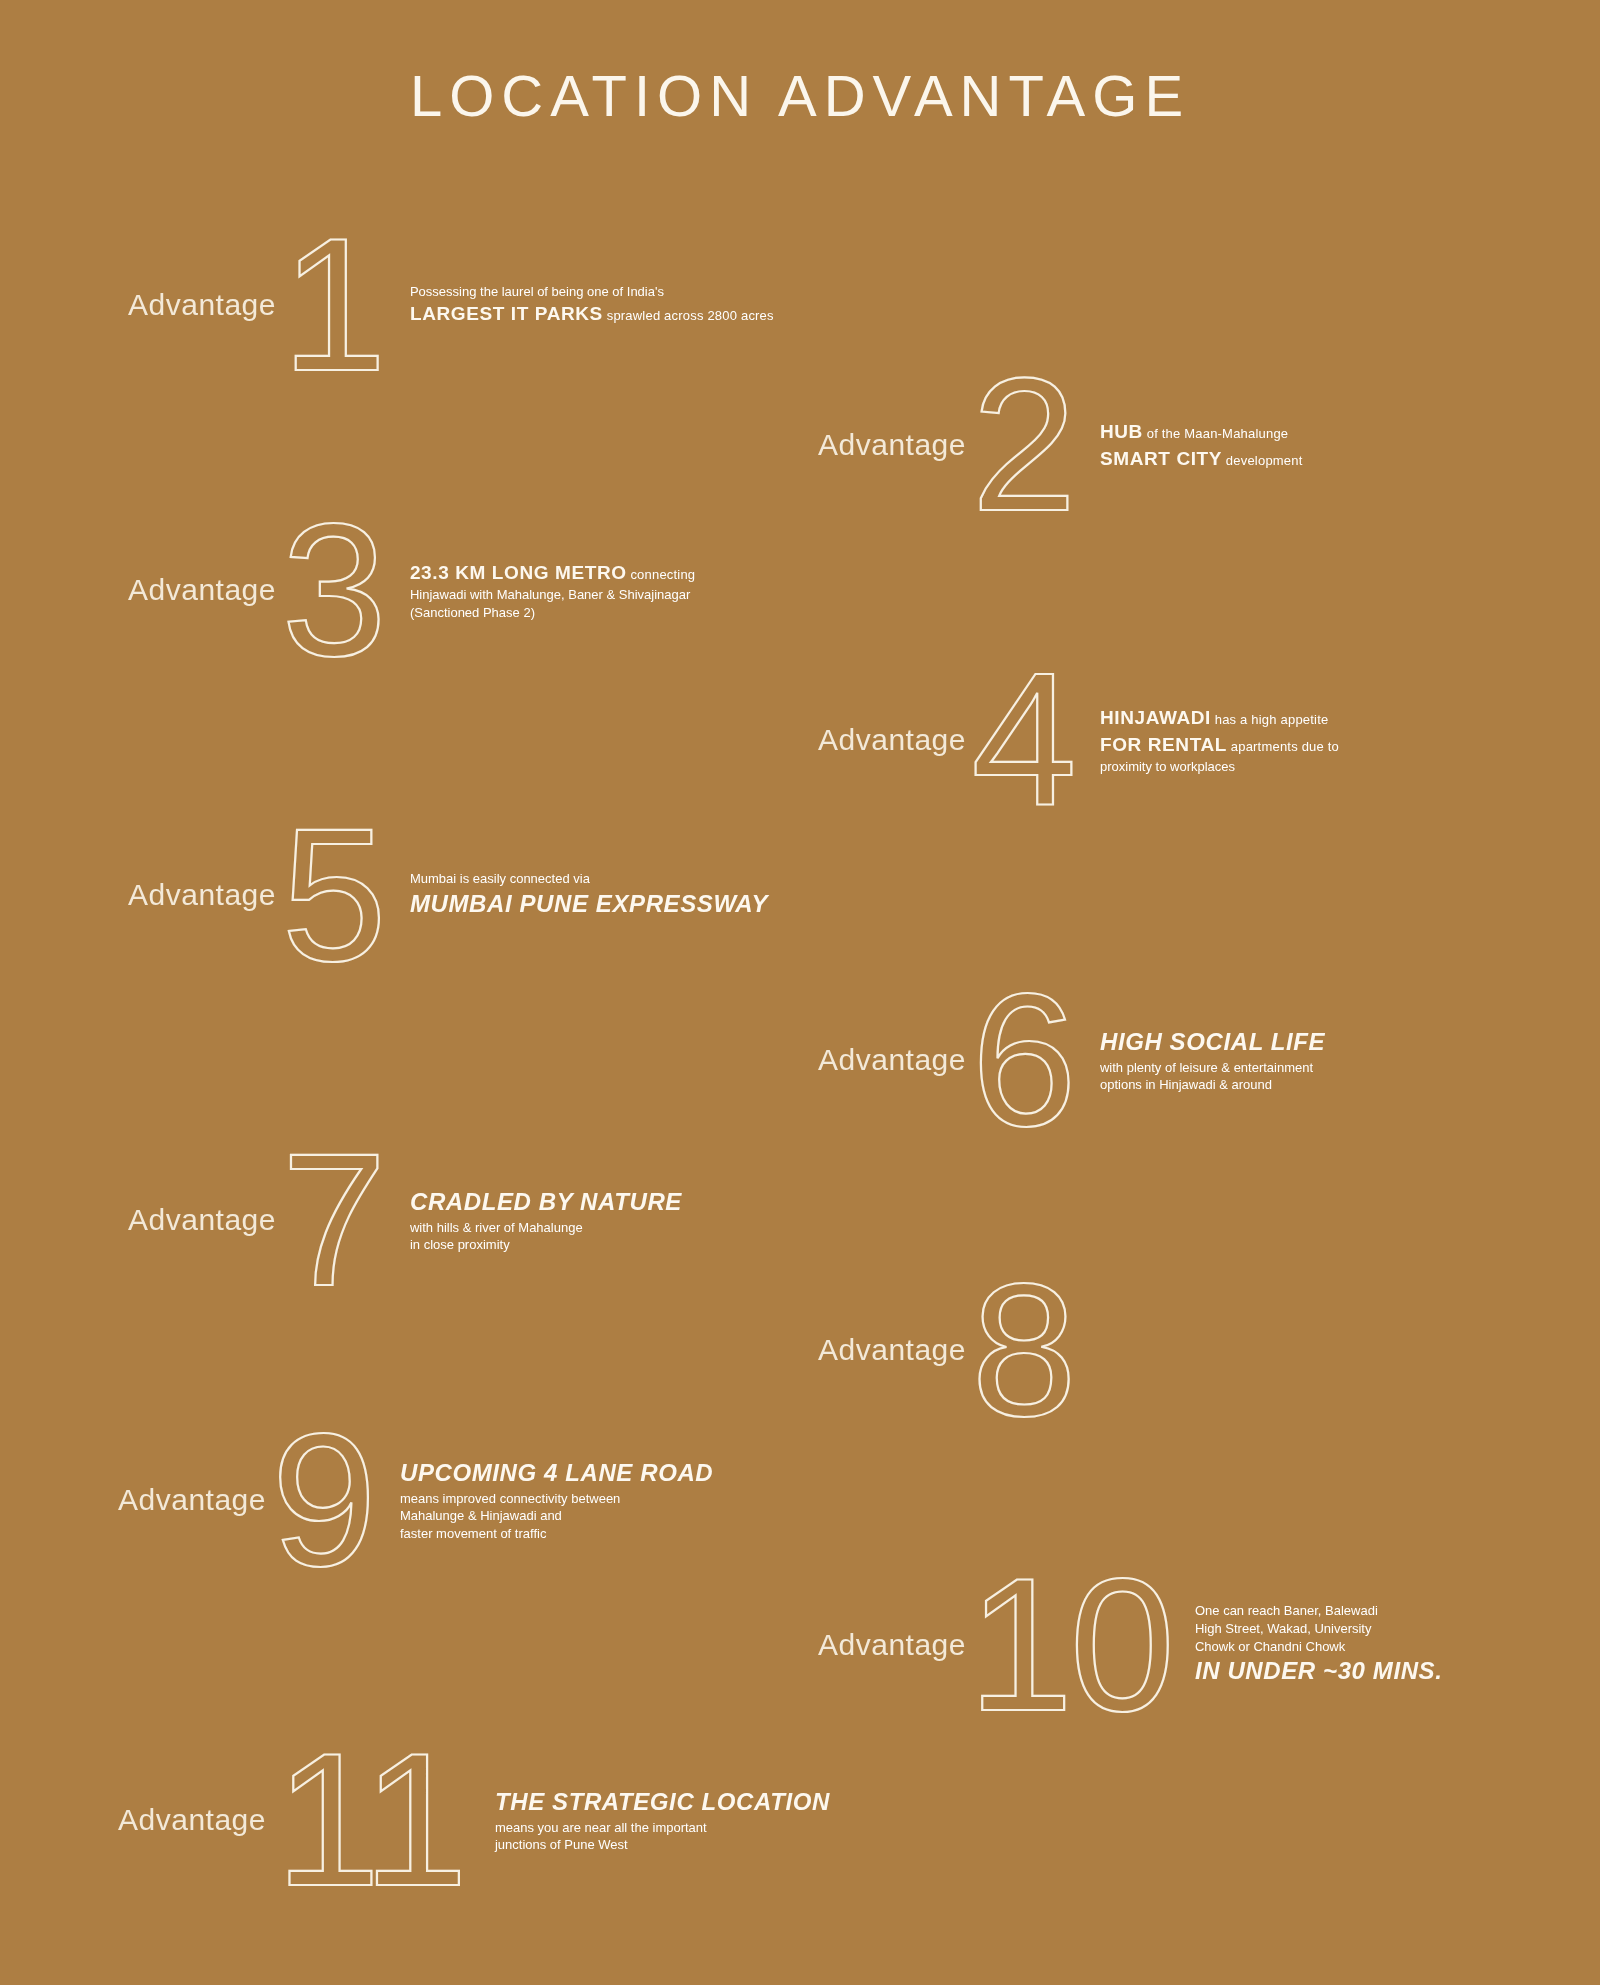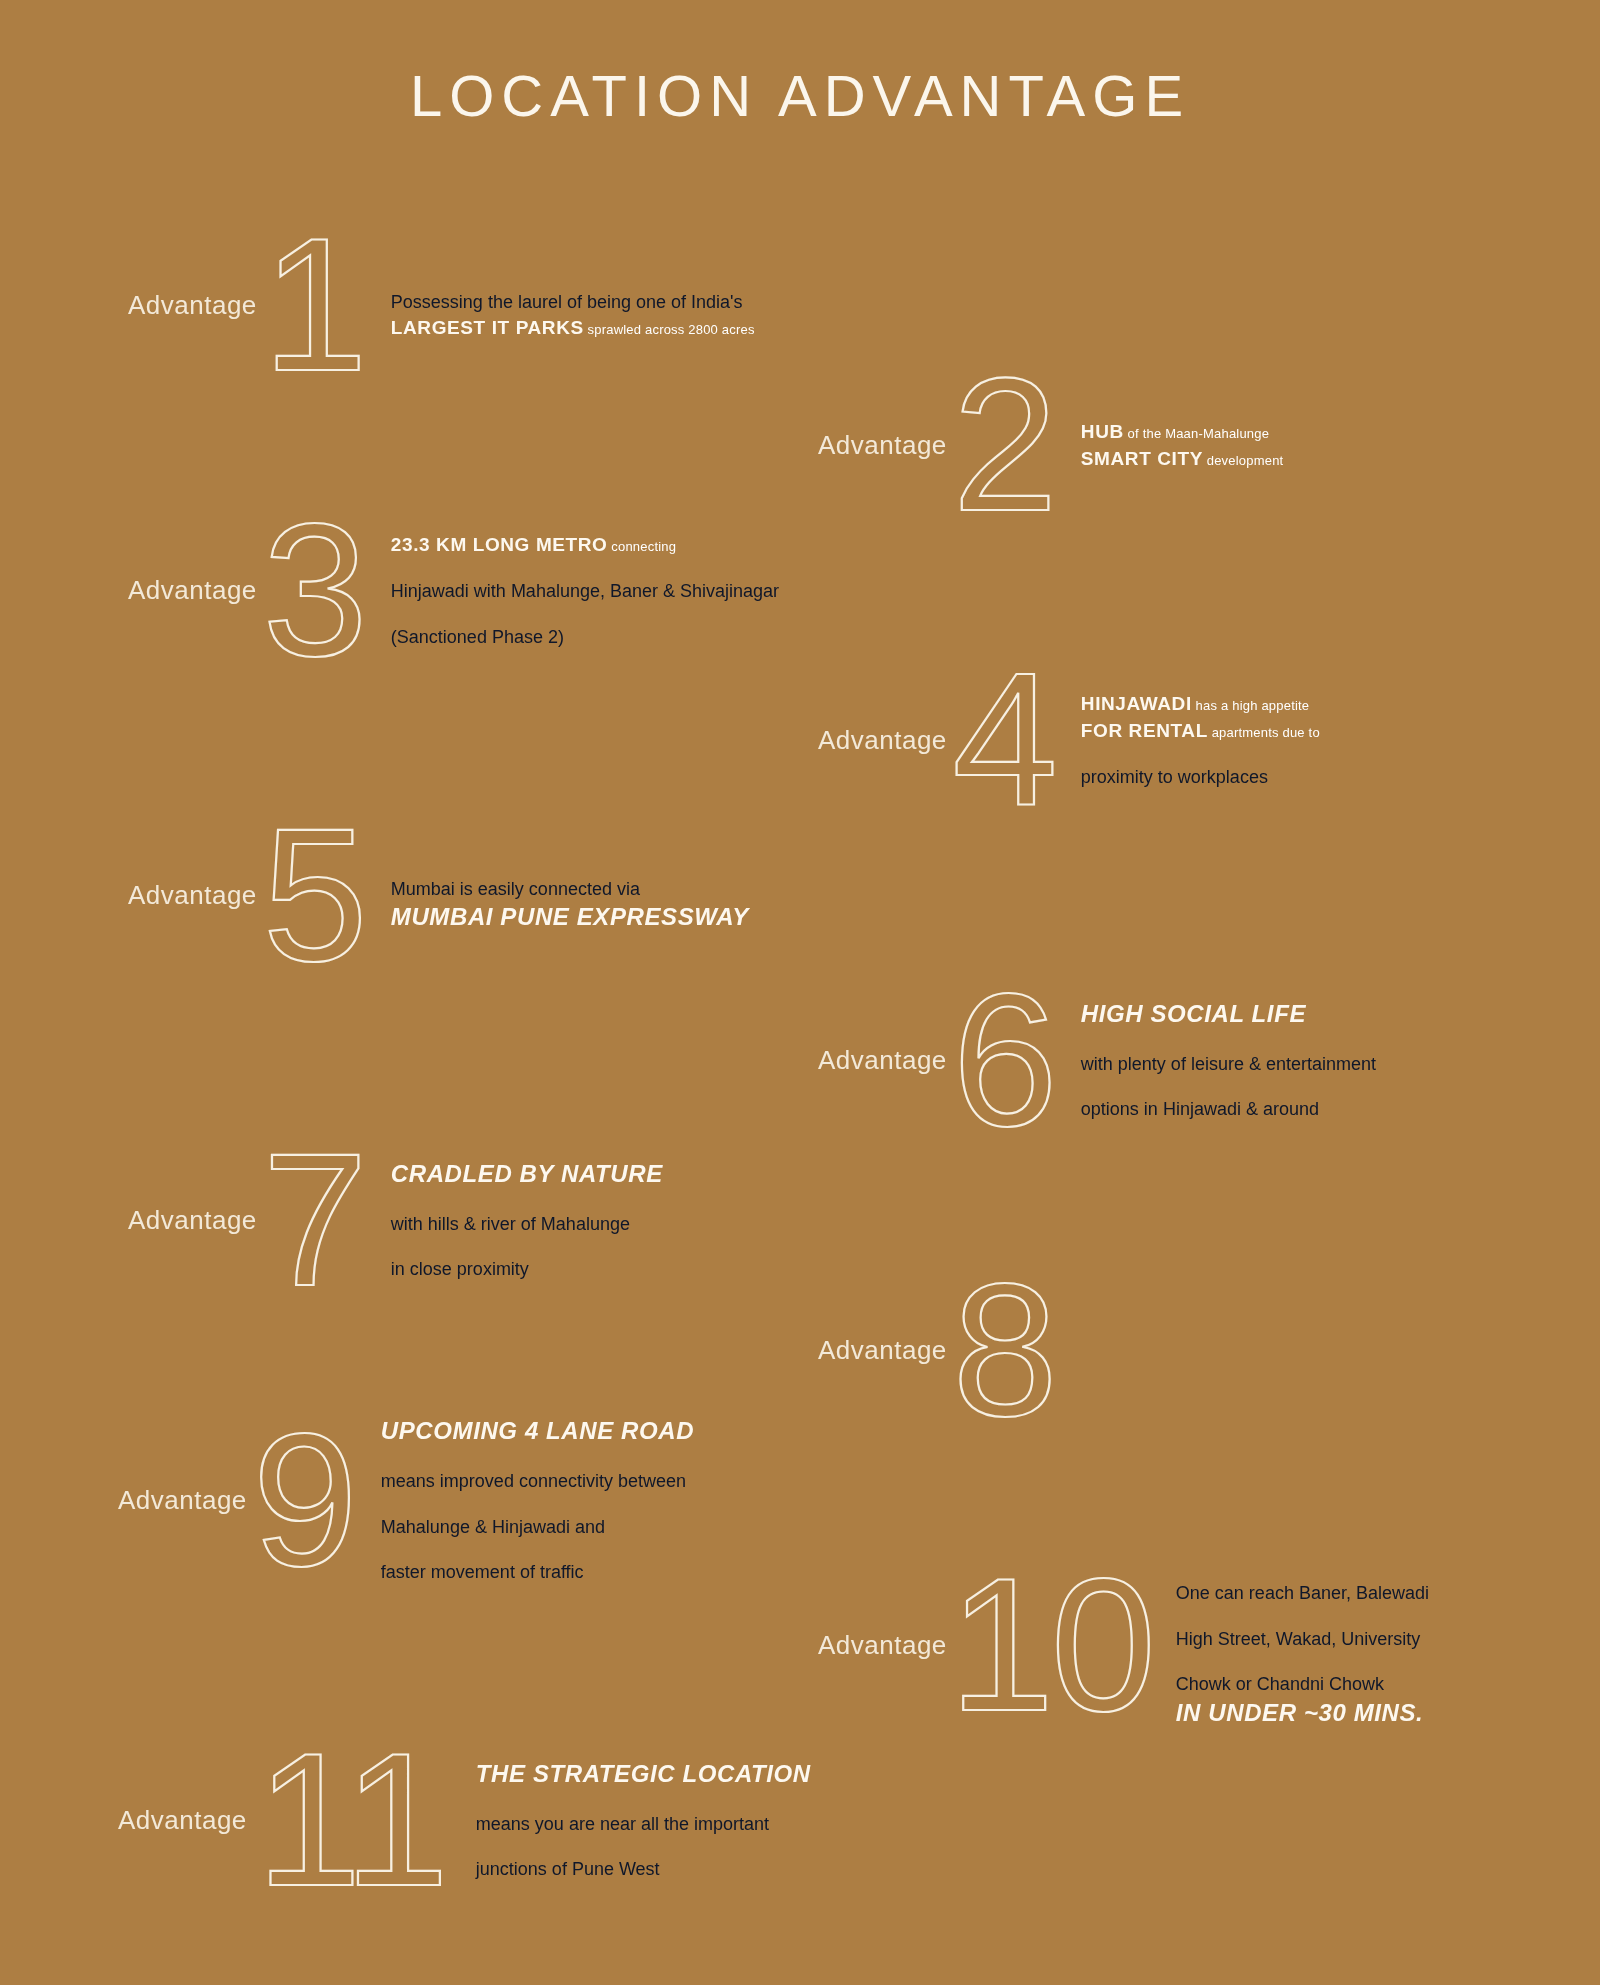--- a/index.html
+++ b/index.html
@@ -38,21 +38,21 @@
   }
 
   
   .adv {
     position: absolute;
     display: flex;
     align-items: center;
   }
 
   .adv-label {
-    font-size: 26px;
+    font-size: 30px;
     letter-spacing: 0.5px;
     color: #f3e9d8;
     font-weight: 400;
     white-space: nowrap;
     align-self: center;
     font-family: "Liberation Sans", sans-serif;
   }
 
   .numeral {
     position: relative;
@@ -97,23 +97,22 @@
     letter-spacing: 0.6px;
     color: #fdf8ef;
   }
   .line .sm {
     font-size: 13px;
     font-weight: 400;
     letter-spacing: 0.2px;
     color: #ffffff;
   }
   .line.small {
-    font-size: 18px;
-    color: #0f172a;
-    margin-top: 21px;
+    font-size: 13px;
+    color: #ffffff;
   }
 
   
   #adv1  { left: 128px;  top: 205px;  }
   #adv2  { left: 818px;  top: 345px;  }
   #adv3  { left: 128px;  top: 490px;  }
   #adv4  { left: 818px;  top: 640px;  }
   #adv5  { left: 128px;  top: 795px;  }
   #adv6  { left: 818px;  top: 960px;  }
   #adv7  { left: 128px;  top: 1120px; }

